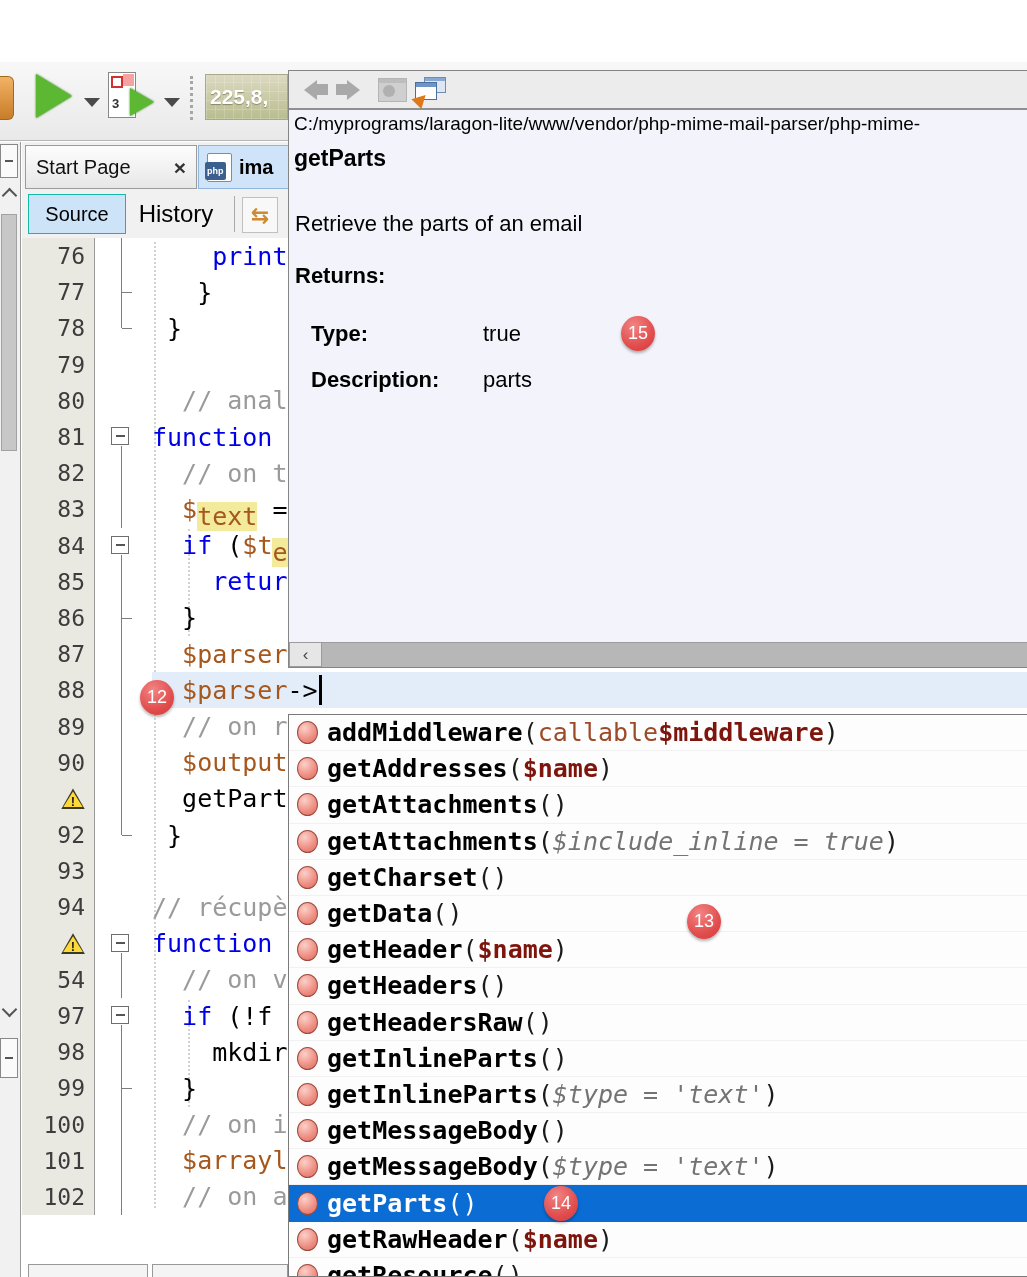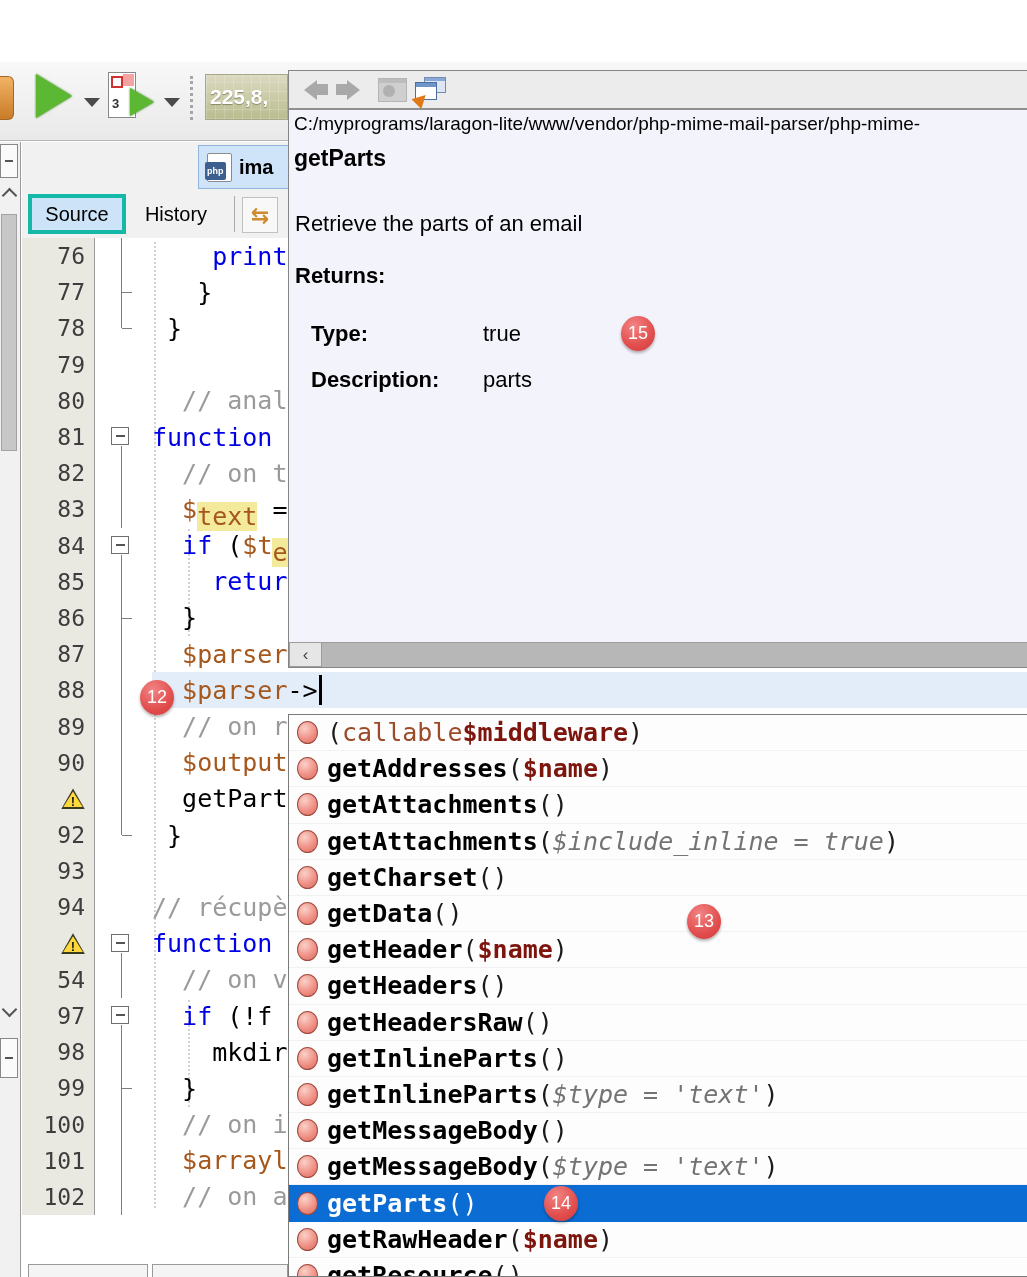--- a/index.html
+++ b/index.html
@@ -48,23 +48,23 @@
   #tabstrip{position:absolute;left:22px;top:142px;width:266px;height:48px;background:#f1f1f1;}
   .tab-start{position:absolute;left:3px;top:3px;width:172px;height:44px;box-sizing:border-box;
     background:linear-gradient(#fdfdfd,#e7e7e7);border:1px solid #9b9b9b;display:flex;align-items:center;padding:0 10px;gap:8px;font-size:20px;color:#111;}
   .tab-start .tlabel{flex:1;}
   .tab-close{font:bold 21px "Liberation Sans",sans-serif;color:#333;line-height:1;}
   .tab-active{position:absolute;left:176px;top:3px;width:112px;height:44px;box-sizing:border-box;
     background:#cfe4f8;border:1px solid #8fb5dd;border-right:none;display:flex;align-items:center;gap:7px;padding-left:8px;font-weight:bold;font-size:20px;color:#000;}
   .phpicon{position:relative;width:23px;height:27px;background:#fff;border:1px solid #8a8a8a;border-radius:2px;flex:0 0 auto;}
   .phplabel{position:absolute;left:-3px;top:8px;background:#3b5f8f;color:#fff;font:bold 9px "Liberation Sans",sans-serif;padding:4px 2px;border-radius:2px;}
   #viewtoggle{position:absolute;left:22px;top:190px;width:266px;height:48px;background:#f1f1f1;}
-  .btn-source{position:absolute;left:6px;top:4px;width:98px;height:40px;box-sizing:border-box;background:#cde3f7;border:4px solid #14b8a6;
+  .btn-source{position:absolute;left:6px;top:4px;width:98px;height:40px;box-sizing:border-box;background:#cde3f7;border:1px solid #14b8a6;
     display:flex;align-items:center;justify-content:center;font-size:20px;color:#000;}
-  .btn-history{position:absolute;left:106px;top:4px;width:96px;height:40px;display:flex;align-items:center;justify-content:center;font-size:20px;color:#000;}
+  .btn-history{position:absolute;left:106px;top:4px;width:96px;height:40px;display:flex;align-items:center;justify-content:center;font-size:24px;color:#000;}
   .vt-sep{position:absolute;left:212px;top:6px;height:36px;border-left:1px solid #aaa;}
   .jump-icon{position:absolute;left:220px;top:7px;width:36px;height:36px;box-sizing:border-box;border:1px solid #c0c0c0;background:#f8f8f8;
     display:flex;align-items:center;justify-content:center;font:bold 22px "DejaVu Sans",sans-serif;color:#cd8a2e;}
 
   
   #editor{position:absolute;left:22px;top:238px;width:1005px;height:978px;background:#fff;}
   .guide{position:absolute;width:0;border-left:2px dotted #d2d2d2;}
   .row{display:flex;height:36.2px;align-items:center;position:relative;}
   .gut{flex:0 0 73px;height:100%;background:#e9e8e1;border-right:1px solid #9a9a9a;box-sizing:border-box;
     display:flex;align-items:center;justify-content:flex-end;padding-right:9px;}
@@ -170,20 +170,24 @@
       </div>
     <div class="lr-chev" style="top:48px;transform:rotate(45deg);"></div>
     <div class="lr-thumb"></div>
     <div class="lr-chev" style="top:862px;transform:rotate(225deg);"></div>
     <div class="lr-box" style="top:896px;height:38px;">
         <div class="lr-dash"></div>
       </div>
   </div>
 
   <div id="tabstrip">
+    <div class="tab-start">
+      <span class="tlabel">Start Page</span>
+      <span class="tab-close">×</span>
+    </div>
     <div class="tab-active">
       <span class="phpicon">
         <span class="phplabel">php</span>
       </span>
       <span>ima</span>
     </div>
   </div>
 
   <div id="viewtoggle">
     <div class="btn-source">
@@ -492,20 +496,21 @@
     </div>
     <div class="dscroll">
       <div class="dsbtn">‹</div>
       <div class="dsthumb"></div>
     </div>
   </div>
 
   <div id="completion">
       <div class="crow">
         <span class="cicon"></span>
+        <span class="cname">addMiddleware</span>
         <span class="pp">(</span>
         <span class="pt">callable </span>
         <span class="pb">$middleware</span>
         <span class="pp">)</span>
       </div>
       <div class="crow">
         <span class="cicon"></span>
         <span class="cname">getAddresses</span>
         <span class="pp">(</span>
         <span class="pb">$name</span>

